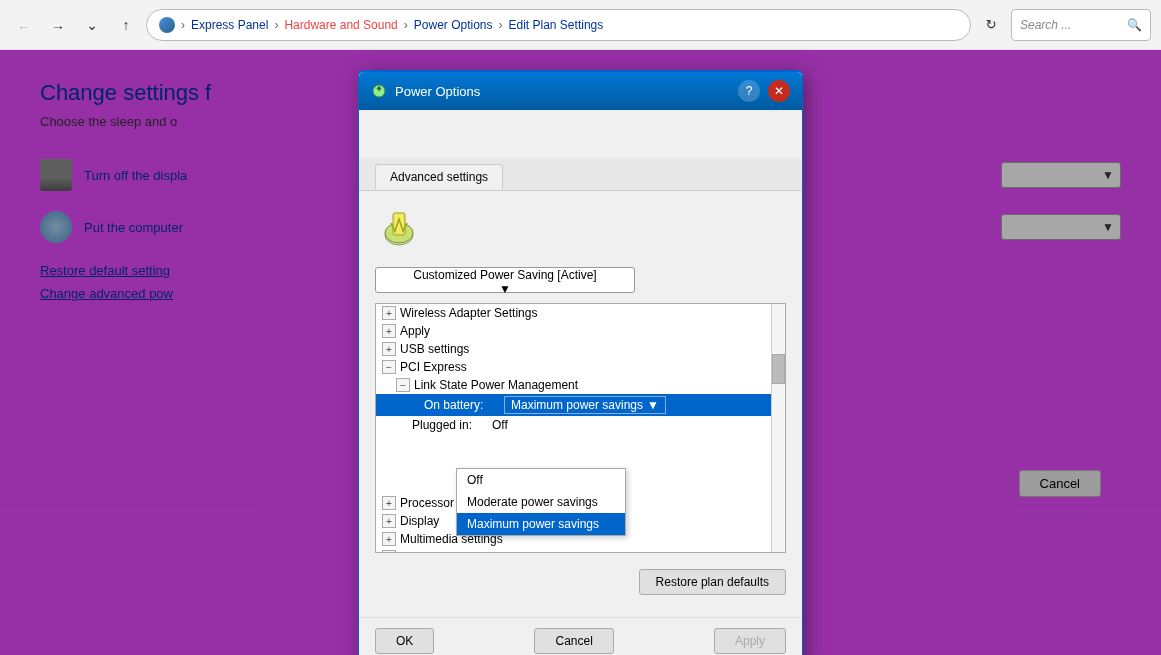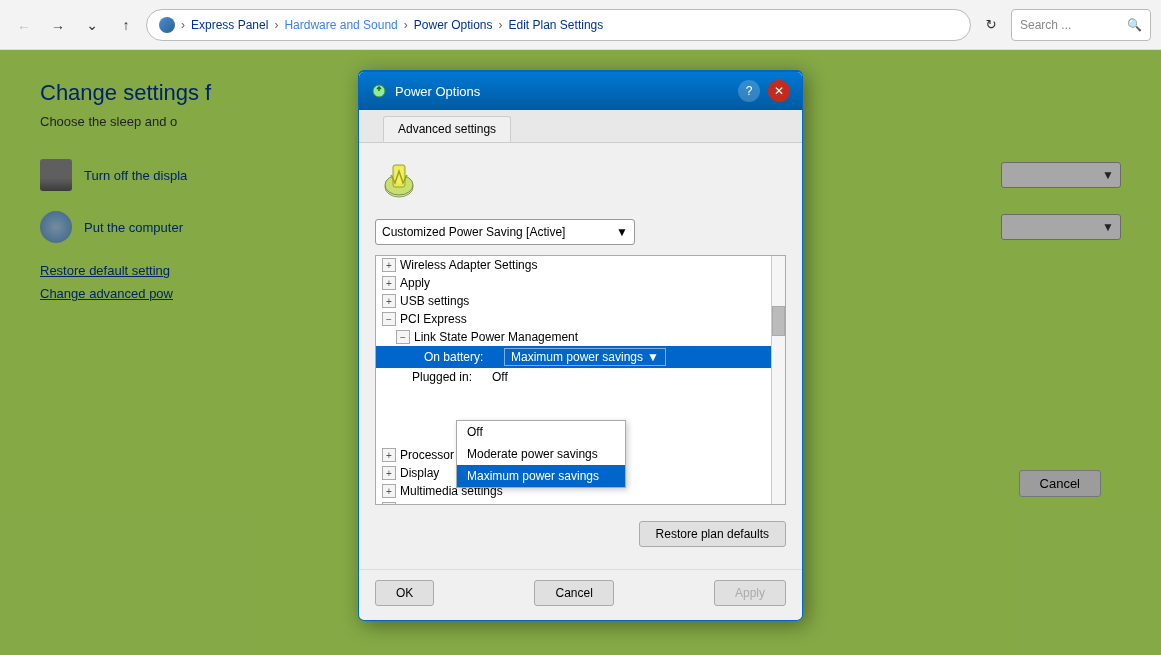--- a/index.html
+++ b/index.html
@@ -72,21 +72,21 @@
       border: none; background: none;
       cursor: pointer;
       display: flex; align-items: center; justify-content: center;
       border-radius: 4px;
       color: #333;
     }
 
     
     .main-content {
       padding: 30px 40px;
-      background: #bef264;
+      background: #d946ef;
       height: calc(655px - 50px);
       position: relative;
     }
     .page-title {
       font-size: 22px;
       font-weight: 300;
       color: #003399;
       margin-bottom: 8px;
     }
     .page-subtitle {
@@ -193,21 +193,22 @@
       color: white;
     }
     .dialog-help-btn { background: rgba(255,255,255,0.2); }
     .dialog-close-btn { background: #c42b1c; }
 
     
     .dialog-tabs {
       display: flex;
       background: #e8e8e8;
       border-bottom: 1px solid #ccc;
-      padding: 6px 24px 0;
+      padding: 6px 16px 0;
+      margin-top: 48px;
     }
     .tab {
       padding: 5px 14px;
       border: 1px solid #ccc;
       border-bottom: none;
       background: #e0e0e0;
       cursor: pointer;
       font-size: 12px;
       border-radius: 3px 3px 0 0;
       margin-right: 2px;
@@ -236,25 +237,26 @@
 
     
     .plan-dropdown {
       width: 260px;
       height: 26px;
       border: 1px solid #999;
       background: white;
       display: flex;
       align-items: center;
       justify-content: space-between;
-      padding: 0 6px;
+      padding: 0 12px;
       margin-bottom: 10px;
       cursor: pointer;
       font-size: 12px;
       border-radius: 3px;
+      flex-direction: column;
     }
 
     
     .settings-tree {
       border: 1px solid #aaa;
       background: white;
       height: 250px;
       overflow: hidden;
       font-size: 12px;
       position: relative;
@@ -377,31 +379,31 @@
   <button class="nav-btn disabled">←</button>
   <button class="nav-btn">→</button>
   <button class="nav-btn">⌄</button>
   <button class="nav-btn">↑</button>
 
   <div class="address-bar">
     <div class="breadcrumb-icon"></div>
     <span class="address-sep">›</span>
     <span style="cursor:pointer;color:#003399;">Express Panel</span>
     <span class="address-sep">›</span>
-    <span style="cursor:pointer;color:#3b82f6;">Hardware and Sound</span>
+    <span style="cursor:pointer;color:#ef4444;">Hardware and Sound</span>
     <span class="address-sep">›</span>
     <span style="cursor:pointer;color:#003399;">Power Options</span>
     <span class="address-sep">›</span>
     <span style="cursor:pointer;color:#003399;">Edit Plan Settings</span>
   </div>
 
   <button class="refresh-btn">↻</button>
 
   <div class="search-box">
-    <span style="color:#888;">Search ...</span>
+    <span style="color:#888;font-style:italic;">Search ...</span>
     <span style="margin-left:auto;">🔍</span>
   </div>
 </div>
 
 <div class="main-content">
   <div class="page-title">Change settings f</div>
   <div class="page-subtitle">Choose the sleep and o</div>
 
   <div class="setting-row">
     <div class="setting-icon setting-icon-monitor"></div>

